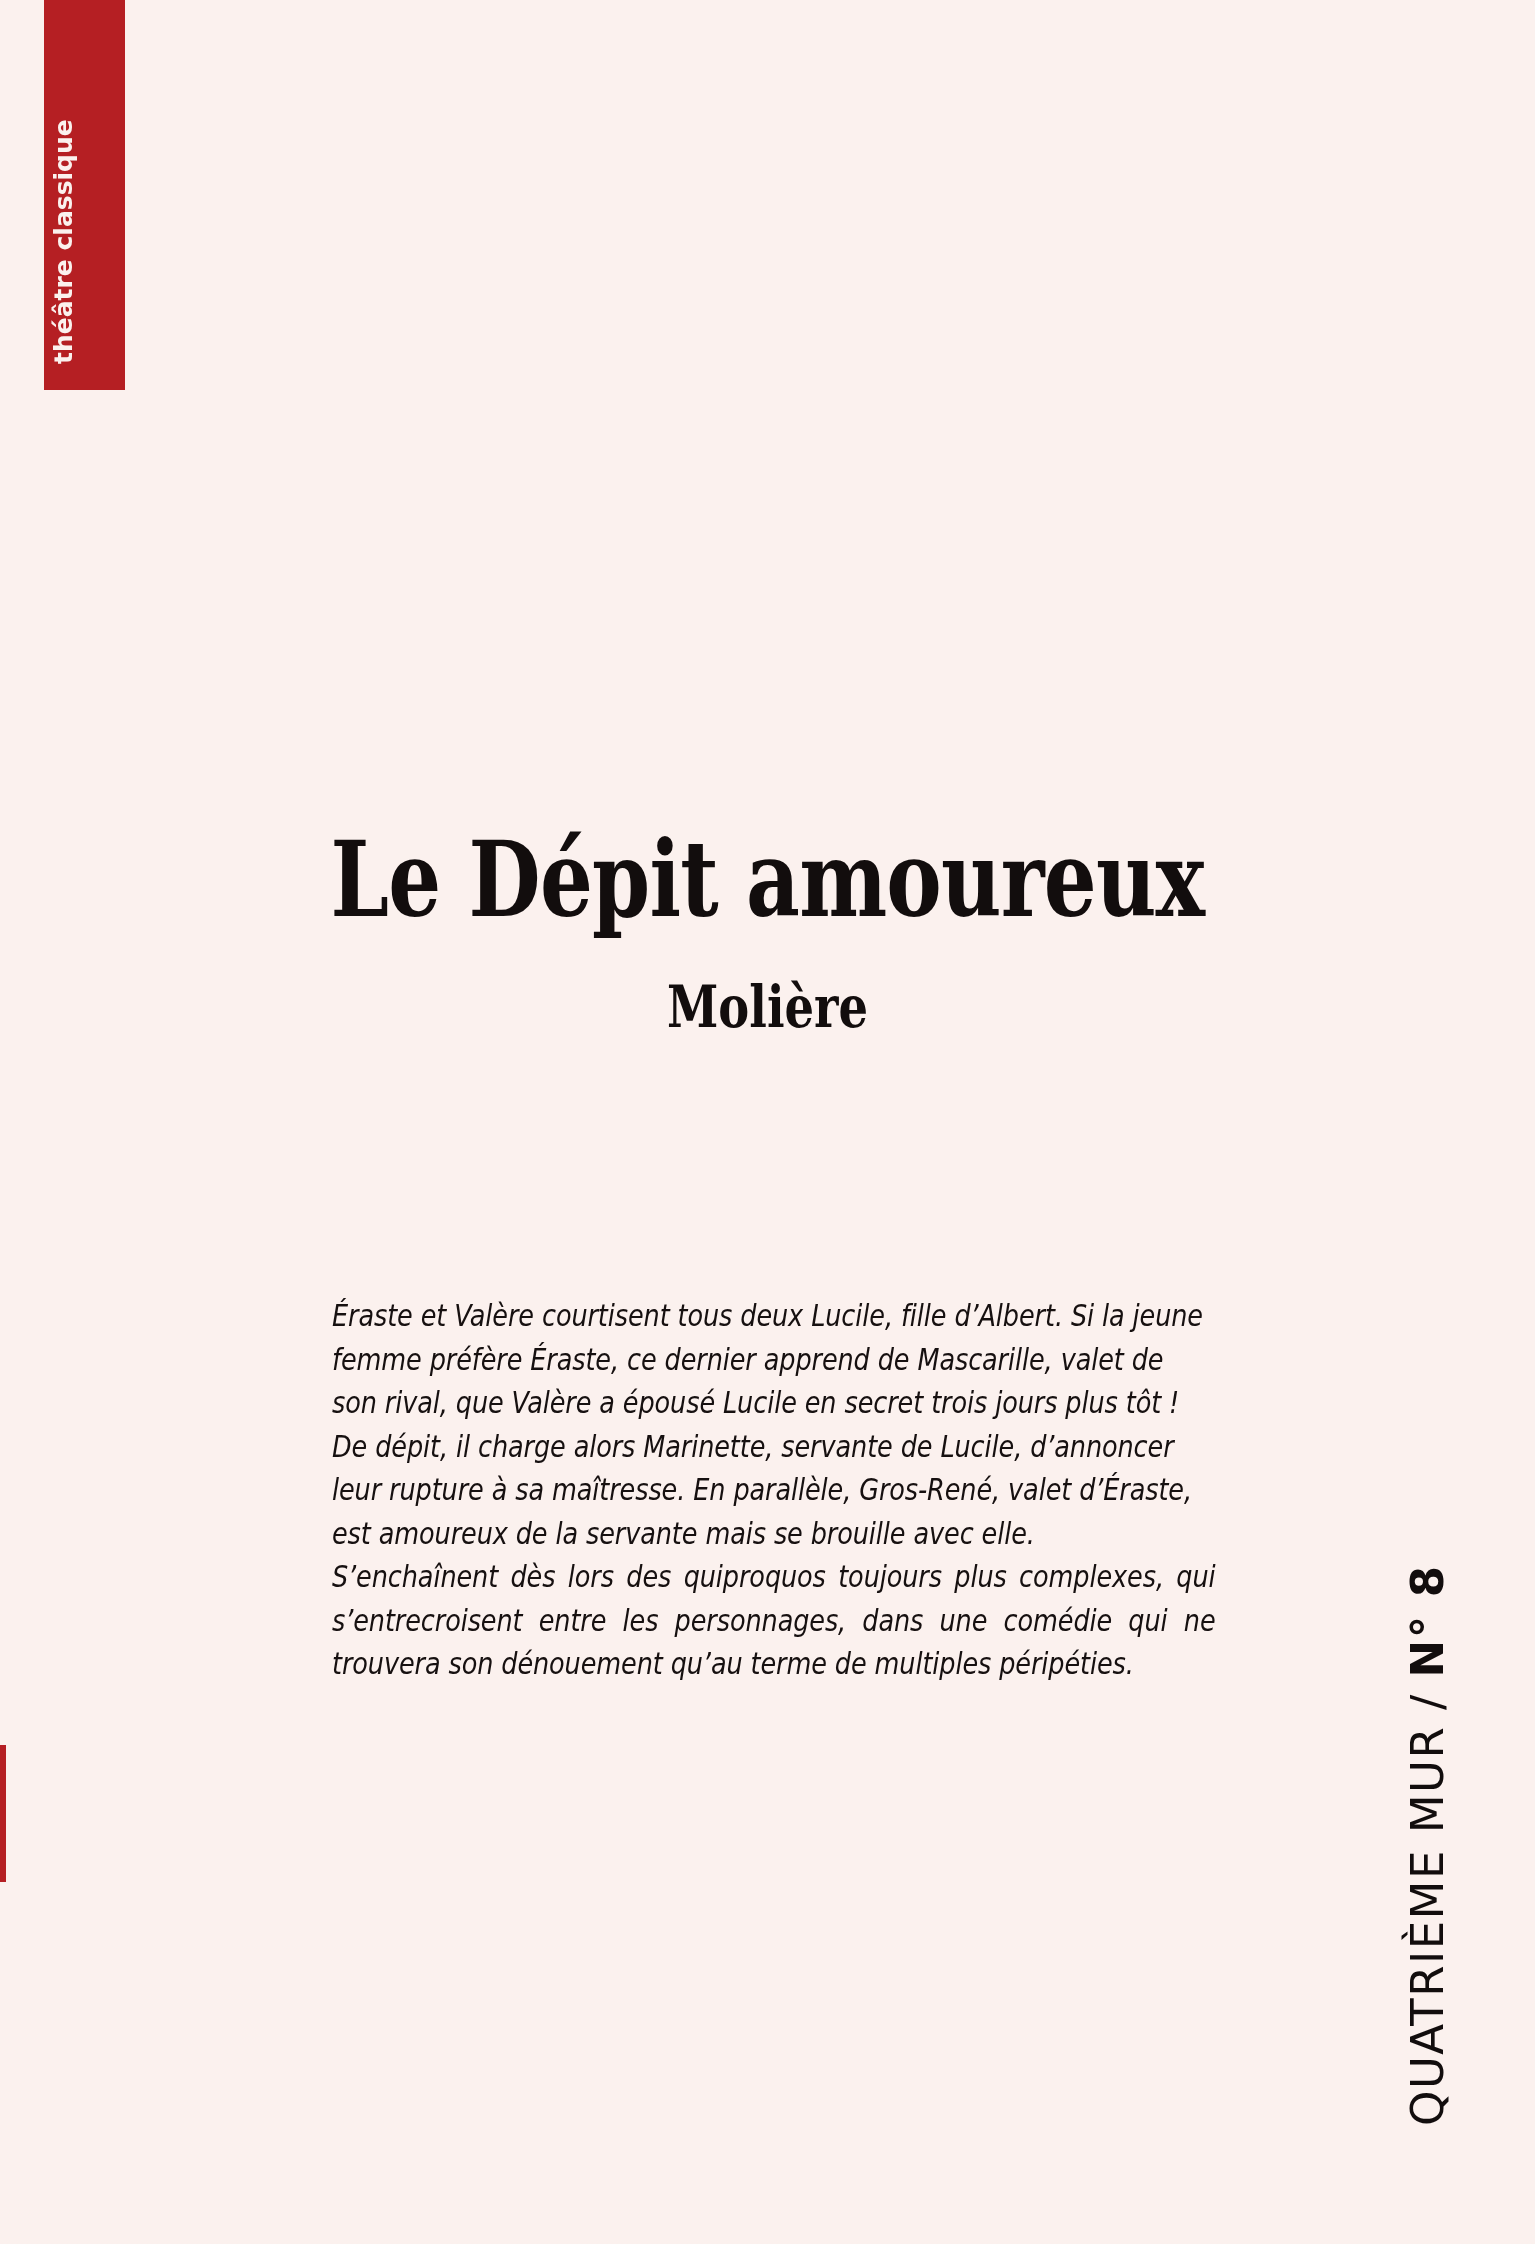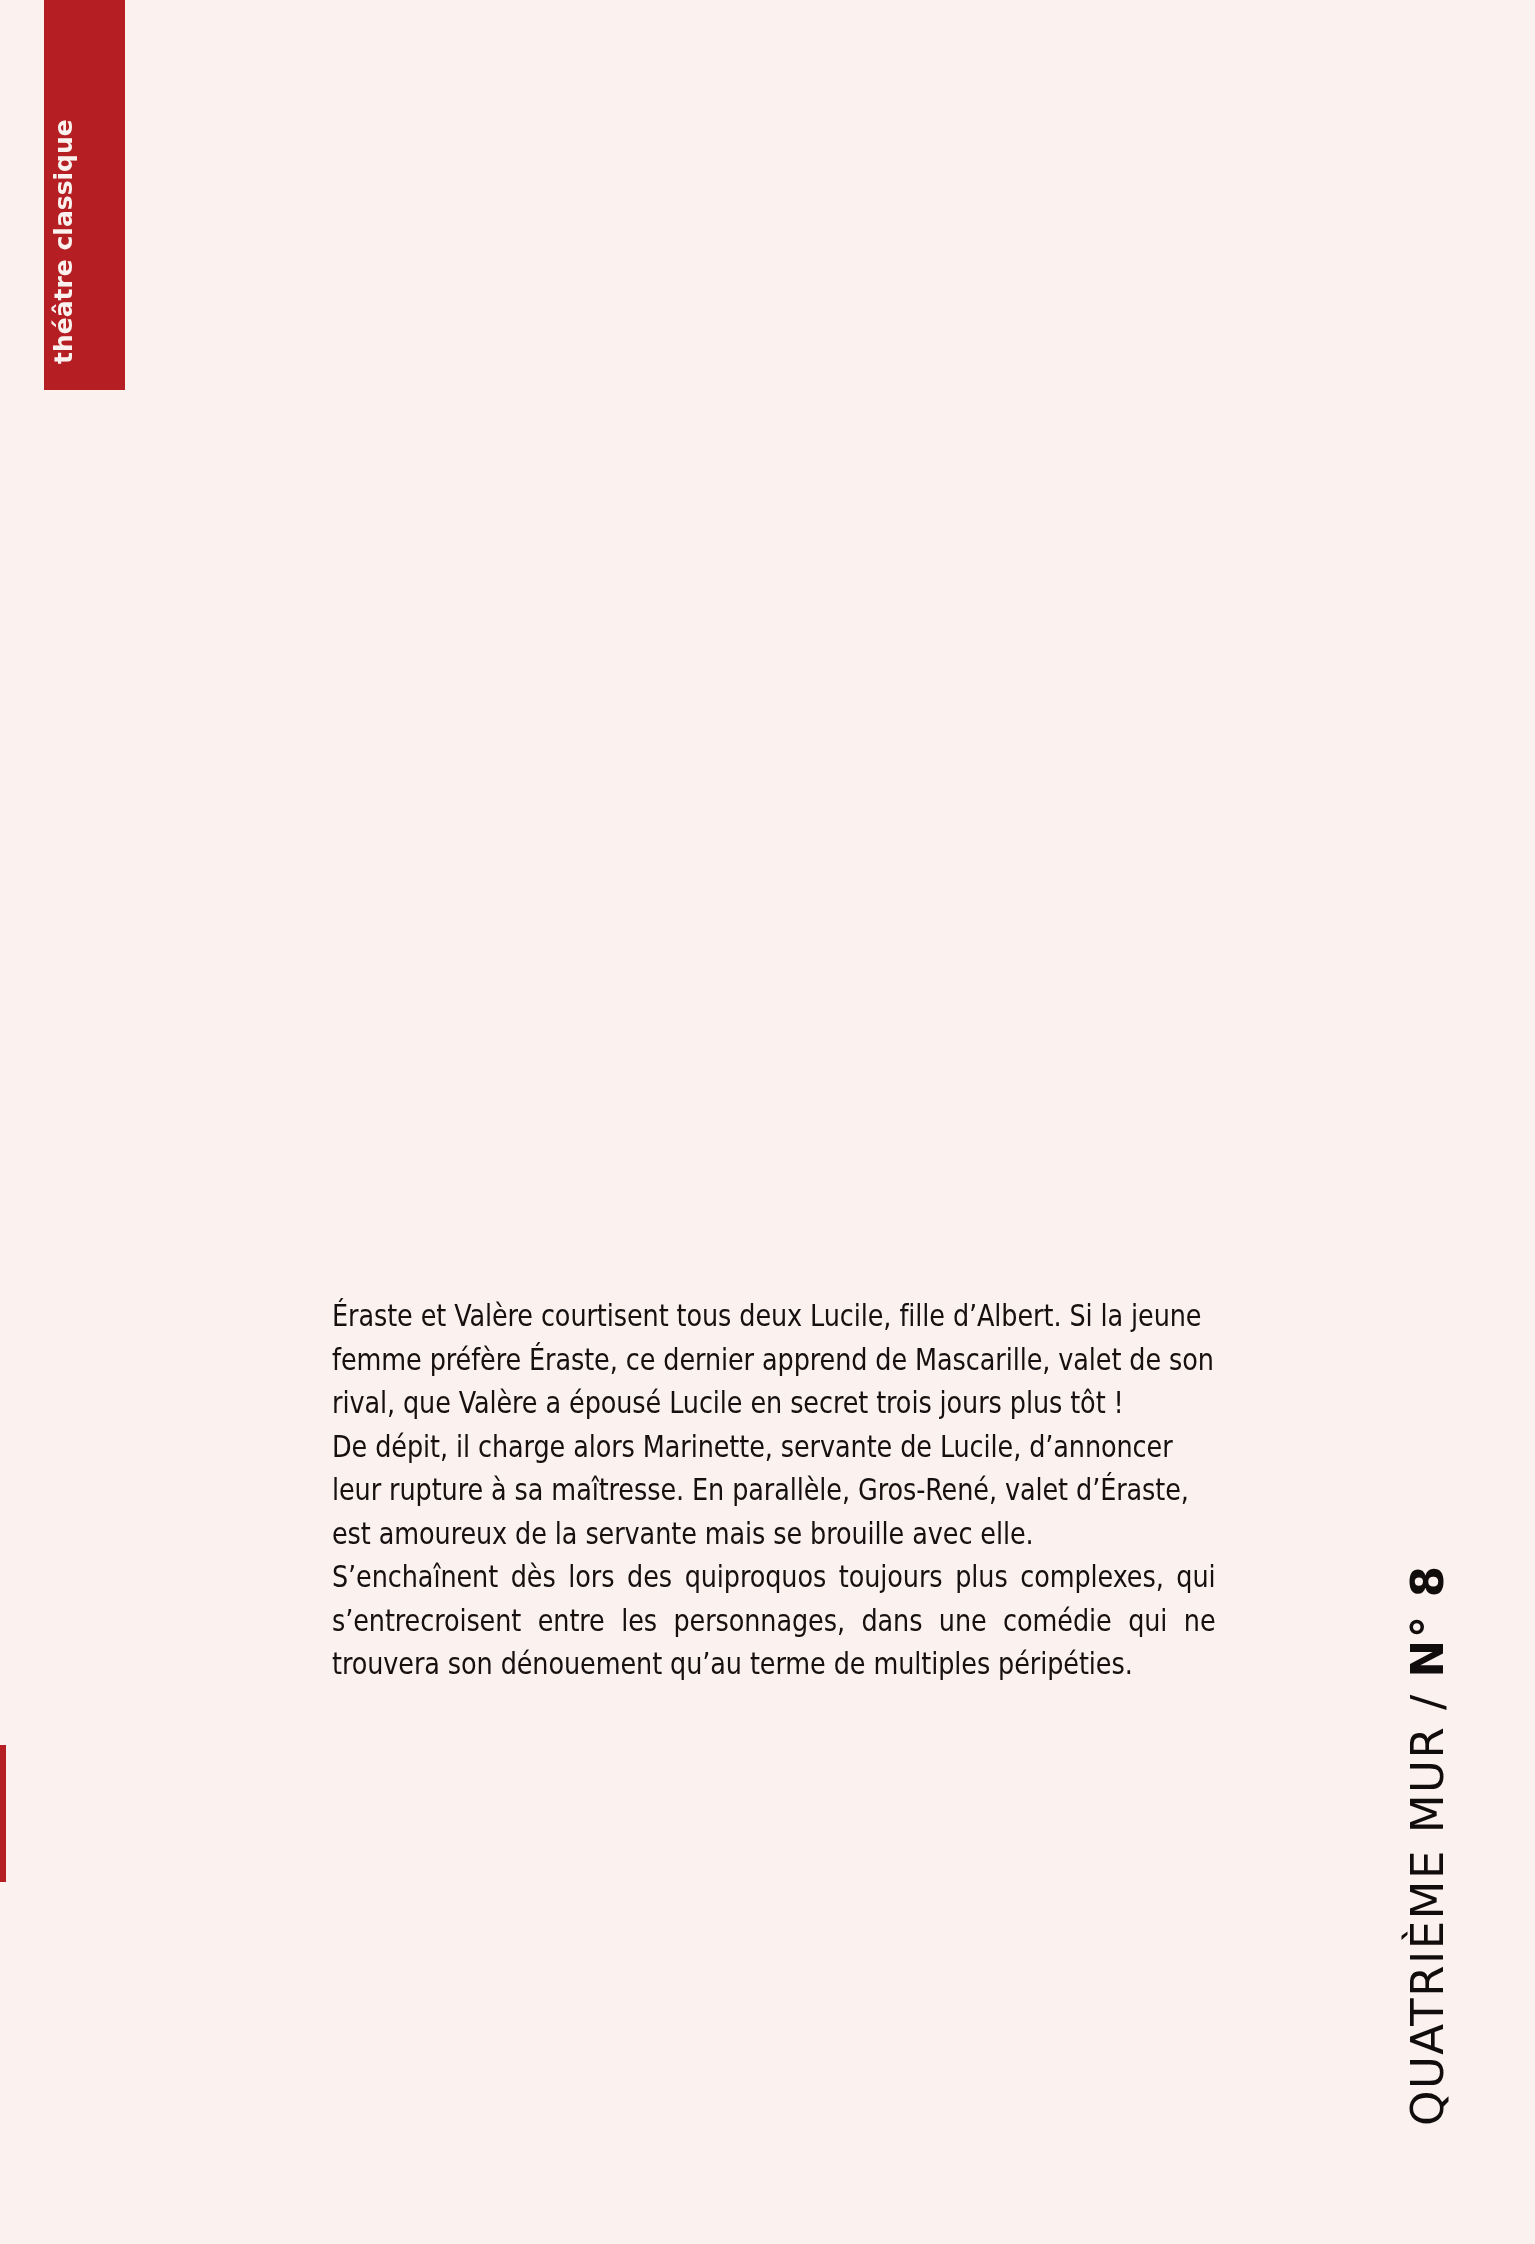--- a/index.html
+++ b/index.html
@@ -93,20 +93,21 @@
     transform: scaleX(0.80);
     transform-origin: 50% 50%;
   }
 
   
   .synopsis {
     position: absolute;
     left: 332px;
     top: 1294px;
     width: 884px;
+    font-style: italic;
   }
   .synopsis p {
     margin: 0;
     font-family: "DejaVu Sans Condensed", "Liberation Sans Narrow", "Liberation Sans", sans-serif;
     font-size: 30.5px;
     line-height: 43.5px;
     color: #161010;
     text-align: justify;
     text-justify: inter-word;
     letter-spacing: -0.1px;
@@ -157,20 +158,24 @@
 <div class="cover">
 
   <div class="collection-banner">
     <div class="vert-wrap">
       <div class="vert-inner">théâtre classique</div>
     </div>
   </div>
 
   <div class="edge-tick"></div>
 
+  <div class="title-block">
+    <h1 class="book-title">Le Dépit amoureux</h1>
+    <div class="book-author">Molière</div>
+  </div>
 
   <div class="synopsis">
     <p class="ragged">Éraste et Valère courtisent tous deux Lucile, fille d’Albert. Si la jeune femme préfère Éraste, ce dernier apprend de Mascarille, valet de son rival, que Valère a épousé Lucile en secret trois jours plus tôt !</p>
     <p class="ragged">De dépit, il charge alors Marinette, servante de Lucile, d’annoncer leur rupture à sa maîtresse. En parallèle, Gros-René, valet d’Éraste, est amoureux de la servante mais se brouille avec elle.</p>
     <p class="last-para">S’enchaînent dès lors des quiproquos toujours plus complexes, qui s’entrecroisent entre les personnages, dans une comédie qui ne trouvera son dénouement qu’au terme de multiples péripéties.</p>
   </div>
 
   <div class="series-rail">
     <div class="series-text">
       <span class="series-name">QUATRIÈME MUR / </span><span class="series-number">N° 8</span>

